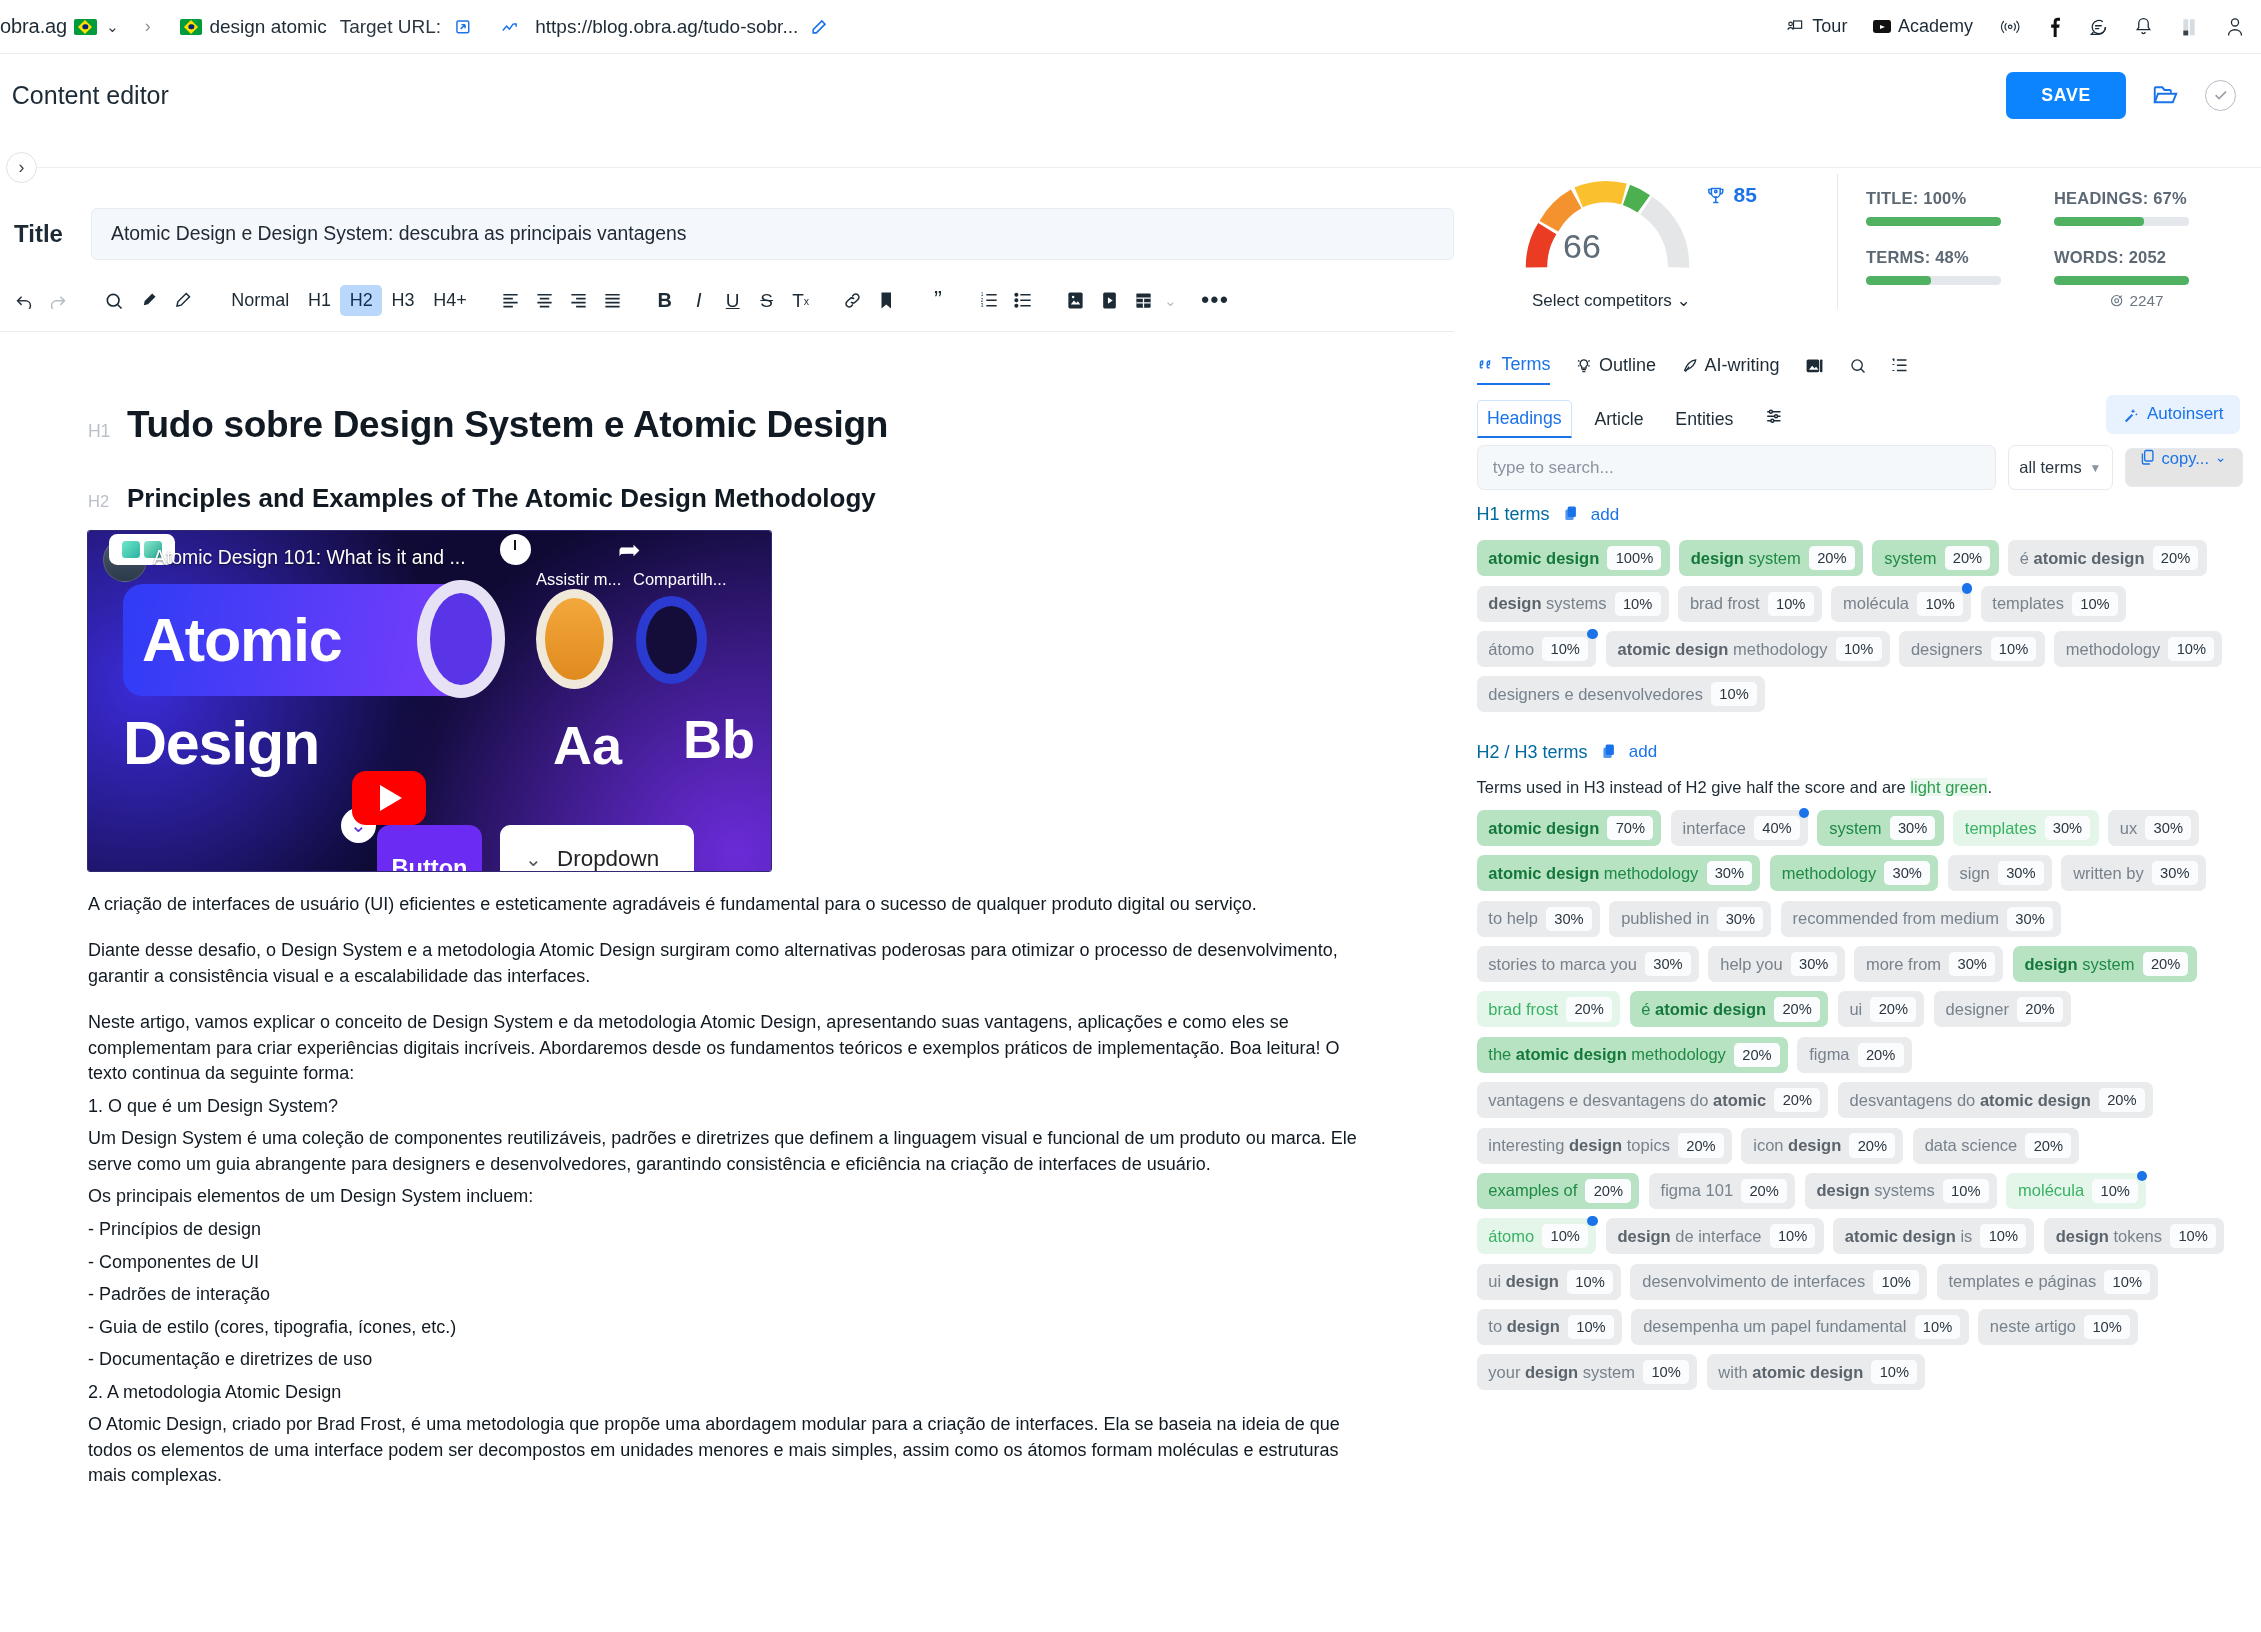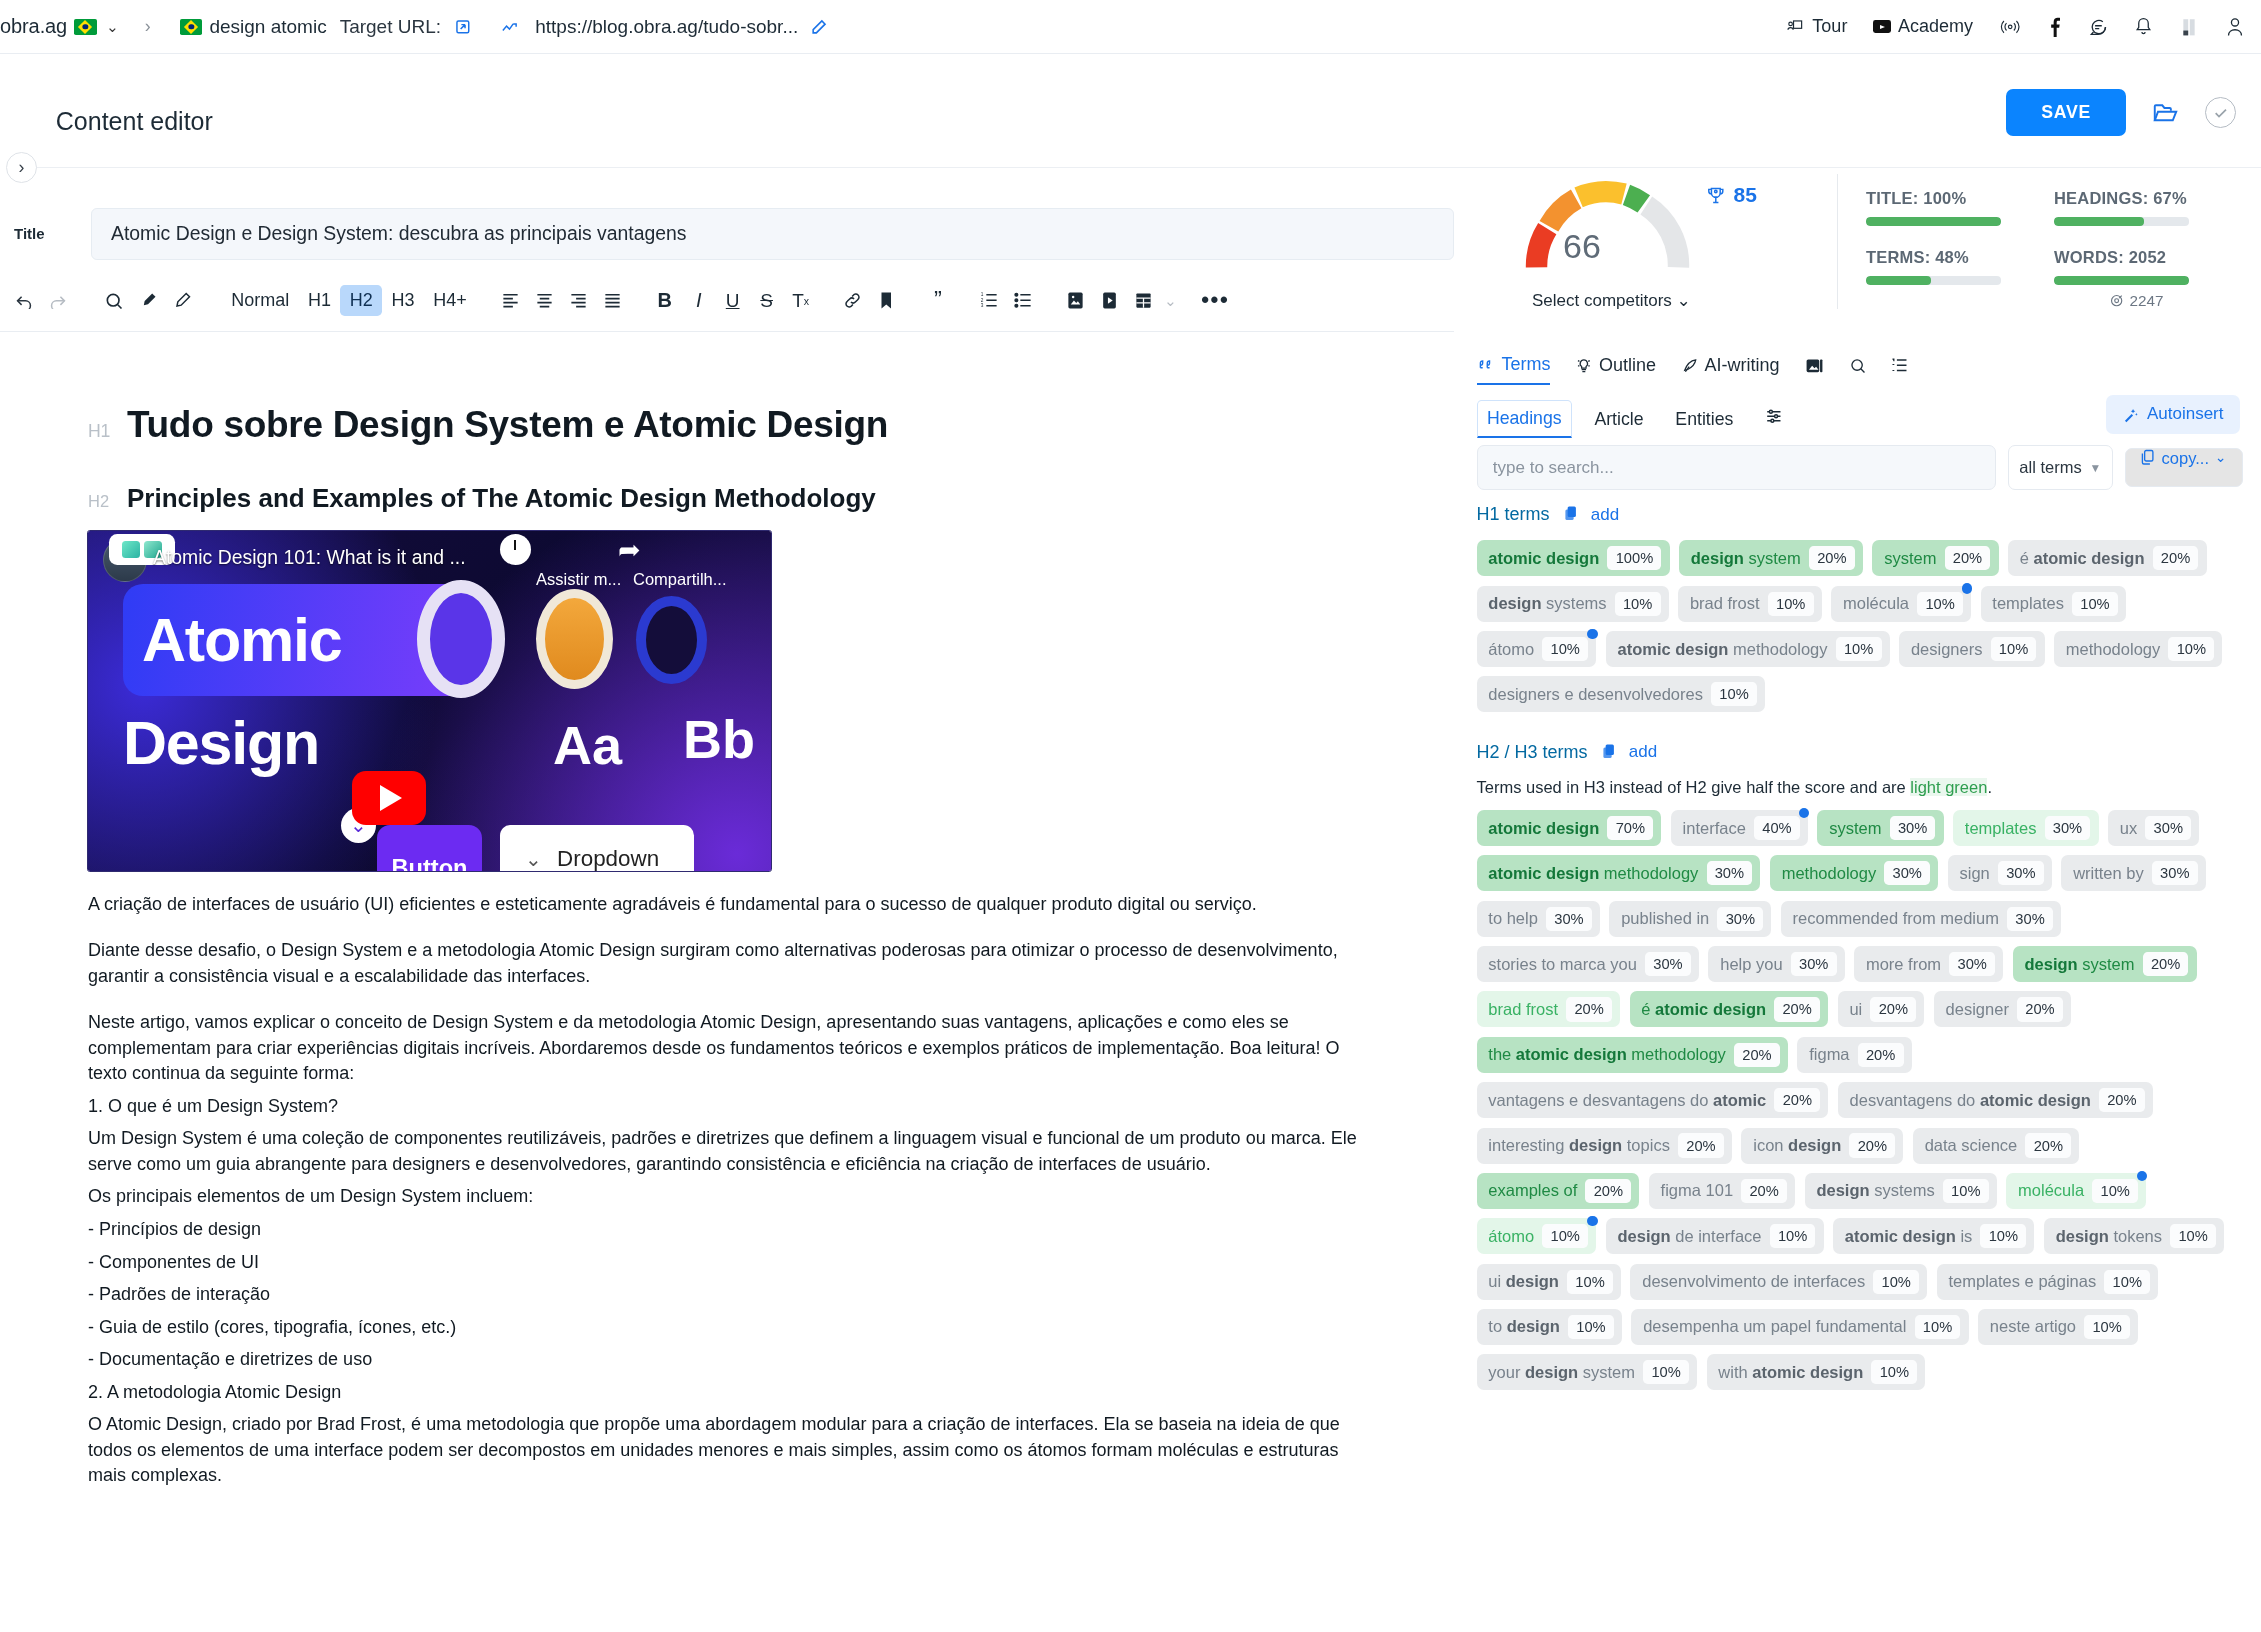--- a/index.html
+++ b/index.html
@@ -39,40 +39,40 @@
   .url-text { font-size: 19px; color: #1d2b36; }
   .icon-btn { display:inline-flex; align-items:center; justify-content:center; cursor:pointer;}
   .tb-right { position:absolute; right: 16.5px; display:flex; align-items:center; gap: 26px; }
   .tb-right .tour, .tb-right .academy { display:flex; align-items:center; gap:7px; font-size:18px; color:#1d2b36;}
   .yt-sq { width:17.7px;height:13px;background:#111;border-radius:2.4px;display:inline-flex;align-items:center;justify-content:center;}
   .yt-sq::after{content:""; border-left:5.3px solid #fff; border-top:2.9px solid transparent; border-bottom:2.9px solid transparent; margin-left:1.2px;}
 
   
   .header {
     position:absolute; top:54px; left:0; width:2261px; height:82px;
-    background:#ffffff; display:flex; align-items:flex-end;padding-left:44px;
+    background:#ffffff; display:flex; align-items:center;
   }
   .page-title { font-size: 25px; color:#1d2b36; margin-left: 11.8px; font-weight:400;}
   .header-actions { position:absolute; right: 25px; display:flex; align-items:center; gap: 26px;}
   .save-btn {
     background:#0b84fe; color:#fff; font-size:17.7px; font-weight:700; letter-spacing:0.7px;
     padding: 13px 35px; border:none; border-radius:7px; cursor:pointer;
   }
   .check-circle{width:31px;height:31px;border-radius:50%;border:1.8px solid #b5bcc4;display:flex;align-items:center;justify-content:center;}
 
   .collapse-btn{
     position:absolute; left:5.9px; top:152px; width:31px;height:31px;border-radius:50%;
     border:1.2px solid #dfe3e8;background:#fff;display:flex;align-items:center;justify-content:center;
     font-size:17.7px;color:#3a434c; cursor:pointer; z-index:6;
   }
   .hr-line{position:absolute; top:167px; left:31px; width:2231px; height:1.2px; background:#eceff3;}
 
   
   .title-row{position:absolute; top:207px; left:0; width:1454px; height:53px; display:flex; align-items:center;}
-  .title-label{font-size:15px;font-weight:700;color:#1d2b36; margin-left:14px; width:77px;}
+  .title-label{font-size:24px;font-weight:700;color:#1d2b36; margin-left:14px; width:77px;}
   .title-input{
     flex:1; margin-right: 0; height:52px; background:#f4f7fb; border:0.6px solid #e6ecf2;
     border-radius:5.9px; font-size:19.4px; color:#212b35; padding: 0 19px; outline:none;
     font-family:"Liberation Sans",sans-serif;
   }
 
   
   .toolbar{position:absolute; top:277px; left:0; width:1454px; height:47px; display:flex; align-items:center; gap:0;}
   .tb-ico{width:34px;height:34px;display:flex;align-items:center;justify-content:center;cursor:pointer;}
   .tb-gap{width:22.4px;}

